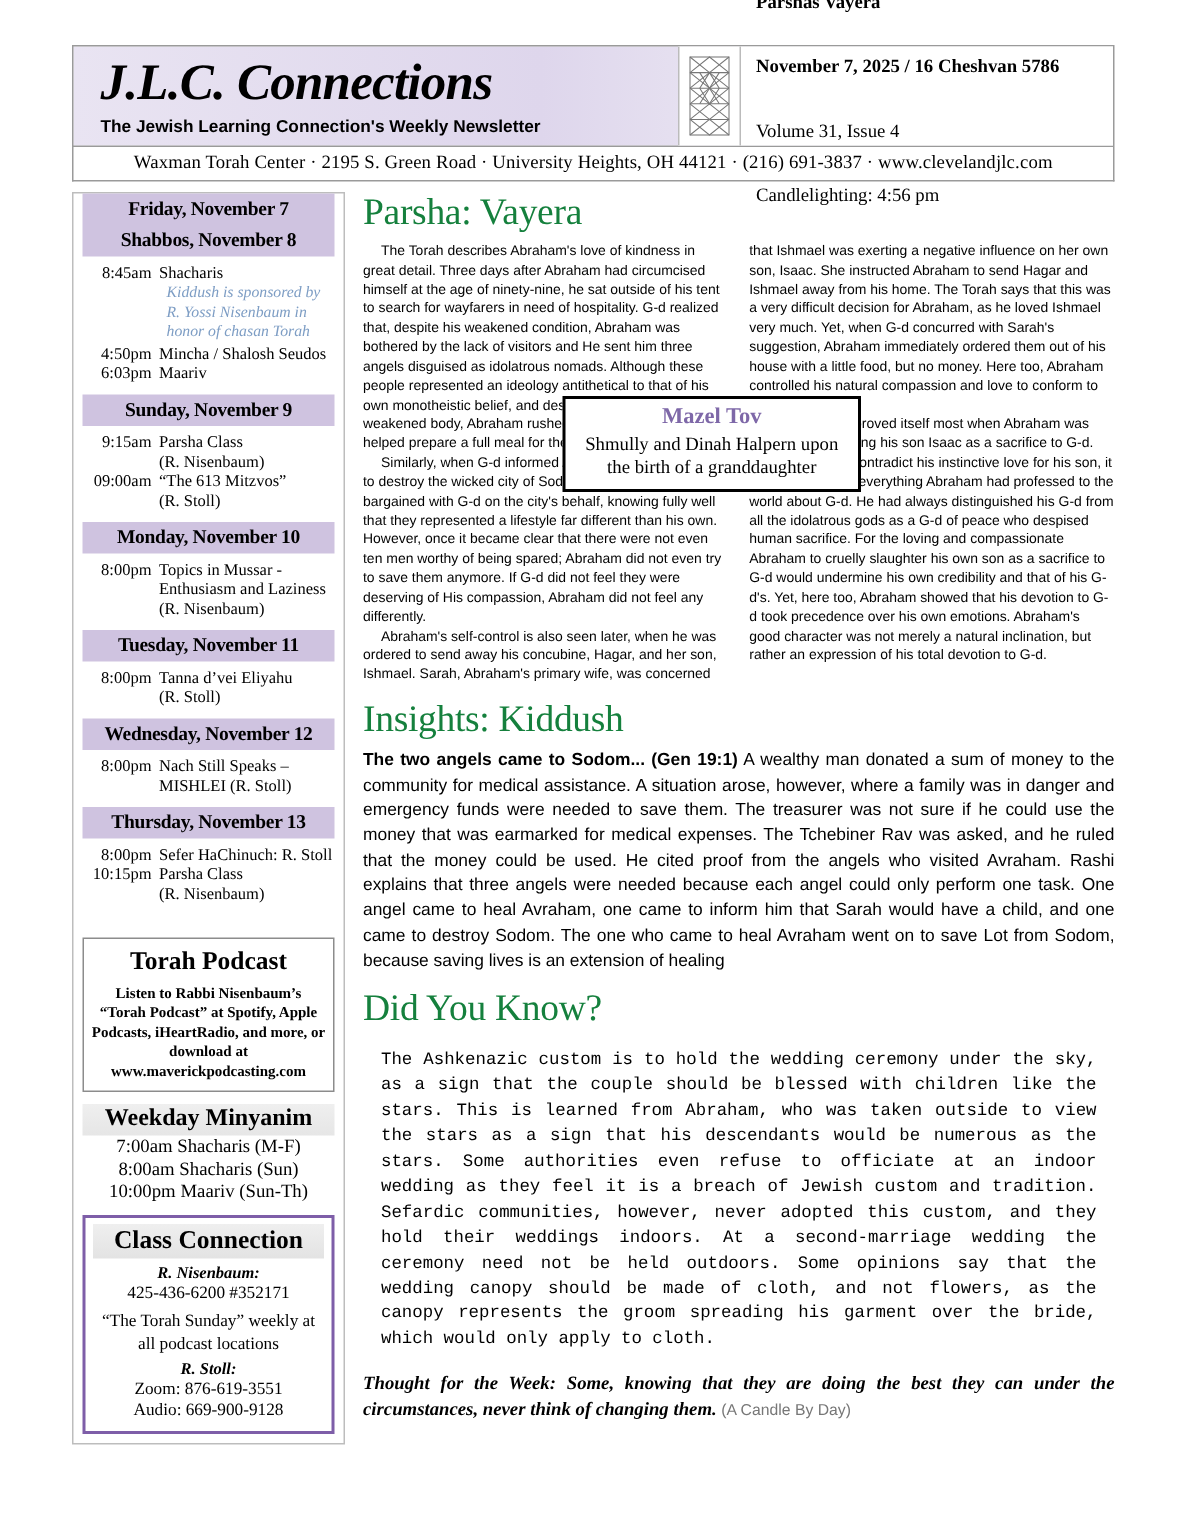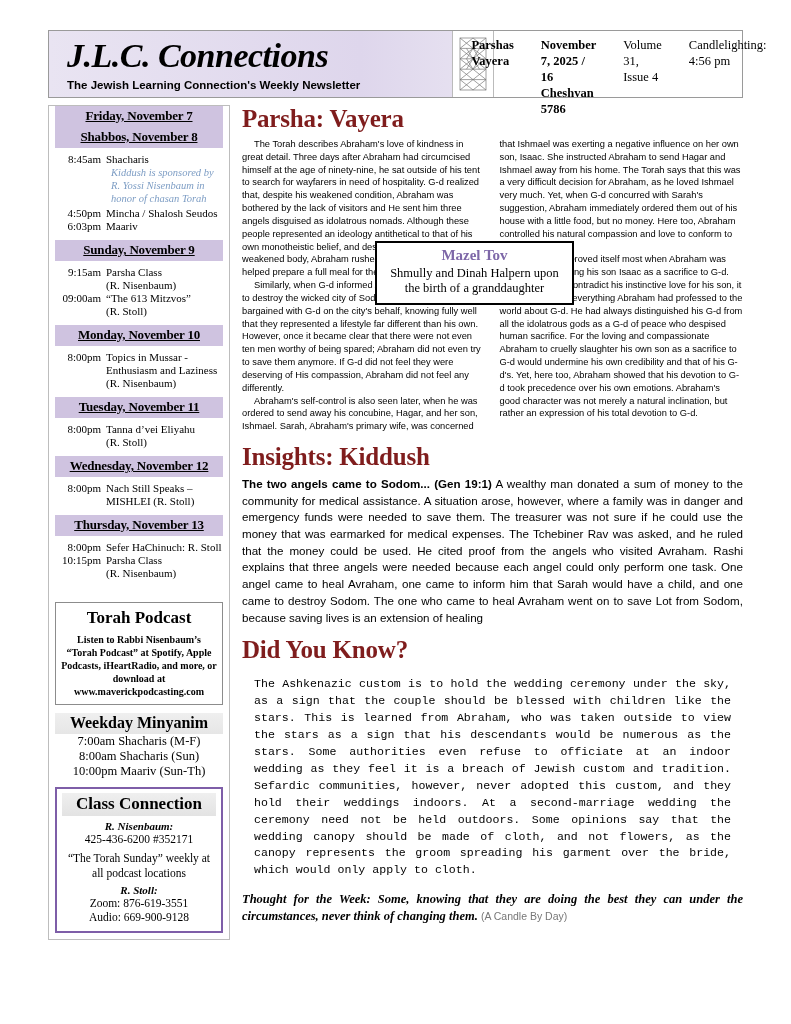--- a/index.html
+++ b/index.html
@@ -55,21 +55,21 @@
     background: #ffffff;
     border-left: 1px solid #bbb;
     border-right: 1px solid #bbb;
   }
   .mh-right {
     width: 248px;
     background: #ffffff;
     padding: 6px 8px 4px 10px;
     font-size: 12.5px;
     line-height: 1.28;
-    display: flex; flex-direction: row; justify-content: center; gap: 27px;
+    display: flex; flex-direction: column; justify-content: center; gap: 27px;
   }
   .mh-right .b { font-weight: bold; }
 
   .addressbar {
     border: 1px solid #9a9a9a;
     border-top: none;
     text-align: center;
     font-size: 12.5px;
     padding: 3px 0 4px 0;
     letter-spacing: 0.1px;
@@ -95,21 +95,20 @@
     font-size: 11px;
   }
   .day-head {
     background: #cfc3e0;
     text-align: center;
     font-weight: bold;
     font-size: 13px;
     padding: 2px 0 3px 0;
     margin: 0 6px;
     letter-spacing: -0.2px;
-    text-decoration: underline;
   }
   .day-block { padding: 5px 5px 7px 5px; }
   .ev {
     display: flex;
     line-height: 1.18;
     font-size: 11px;
   }
   .ev .t {
     width: 52px;
     flex: 0 0 52px;
@@ -161,23 +160,23 @@
   .cc-note { font-size: 11.5px; line-height: 1.25; margin-top: 5px; }
 
   
   .main {
     flex: 1 1 auto;
     padding-left: 12px;
     position: relative;
   }
   h2.sec {
     font-family: "Liberation Serif", serif;
-    font-weight: bold;
+    font-weight: normal;
     font-size: 25px;
-    color: #7f1d1d;
+    color: #15803d;
     margin: 0 0 5px 0;
     letter-spacing: -0.2px;
   }
   h2.sec.tight { margin-top: 10px; }
 
   .twocol {
     column-count: 2;
     column-gap: 14px;
     font-family: "Liberation Sans", sans-serif;
     font-size: 9.3px;
@@ -279,20 +278,21 @@
       </svg>
     </div>
     <div class="mh-right">
       <div class="b">Parshas Vayera</div>
       <div class="b">November 7, 2025 / 16 Cheshvan 5786</div>
       <div>Volume 31, Issue 4</div>
       <div>Candlelighting: 4:56 pm</div>
     </div>
   </div>
 
+  <div class="addressbar">Waxman Torah Center · 2195 S. Green Road · University Heights, OH 44121 · (216) 691-3837 · www.clevelandjlc.com</div>
 
   <div class="body-wrap">
 
     <div class="sidebar">
 
       <div class="day-head">Friday, November 7</div>
 
       <div class="day-head">Shabbos, November 8</div>
       <div class="day-block">
         <div class="ev">

